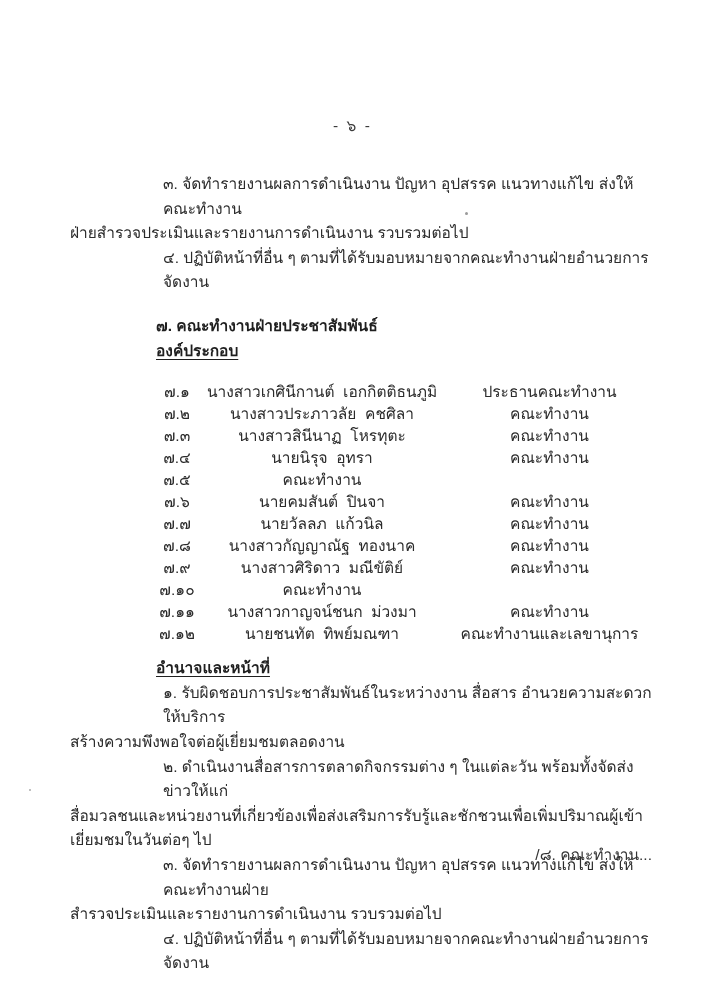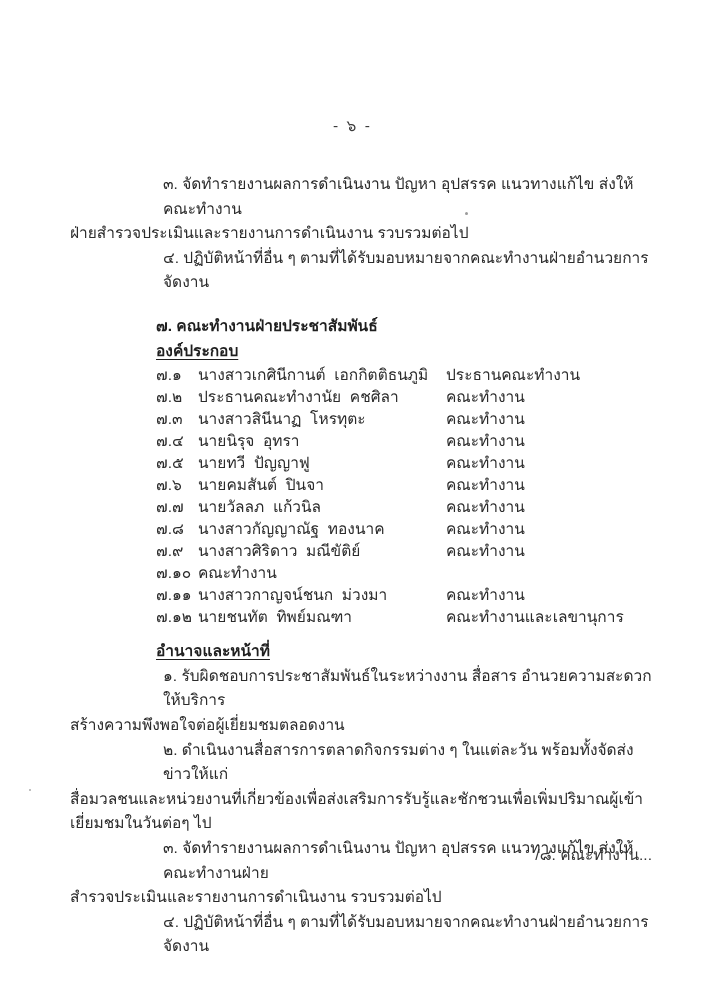--- a/index.html
+++ b/index.html
@@ -36,21 +36,21 @@
   .section-heading {
     font-weight: bold;
     color: #1f1f1f;
     margin-top: 19px;
   }
   .underlined {
     text-decoration: underline;
     text-underline-offset: 3px;
     text-decoration-thickness: 1px;
   }
-  .member-list { margin-top: 1px; }
+  .member-list { margin-top: 18px; text-align: center; }
   .member-row {
     display: grid;
     grid-template-columns: 42px 248px auto;
     height: 22px;
     line-height: 22px;
     margin-left: 86px;
   }
   .member-no { white-space: pre; }
   .member-name { white-space: pre; }
   .member-role { white-space: pre; }
@@ -86,36 +86,35 @@
     <div class="para-line section-heading underlined indent" style="margin-top:0; display:table;">องค์ประกอบ</div>
 
     <div class="member-list">
       <div class="member-row">
         <span class="member-no">๗.๑</span>
         <span class="member-name">นางสาวเกศินีกานต์  เอกกิตติธนภูมิ</span>
         <span class="member-role">ประธานคณะทำงาน</span>
       </div>
       <div class="member-row">
         <span class="member-no">๗.๒</span>
-        <span class="member-name">ประธานคณะทำงานัย  คชศิลา</span>
+        <span class="member-name">นางสาวประภาวลัย  คชศิลา</span>
         <span class="member-role">คณะทำงาน</span>
       </div>
       <div class="member-row">
         <span class="member-no">๗.๓</span>
         <span class="member-name">นางสาวสินีนาฏ  โหรทุตะ</span>
         <span class="member-role">คณะทำงาน</span>
       </div>
       <div class="member-row">
         <span class="member-no">๗.๔</span>
         <span class="member-name">นายนิรุจ  อุทรา</span>
         <span class="member-role">คณะทำงาน</span>
       </div>
       <div class="member-row">
         <span class="member-no">๗.๕</span>
-        <span class="member-name">นายทวี  ปัญญาฟู</span>
         <span class="member-role">คณะทำงาน</span>
       </div>
       <div class="member-row">
         <span class="member-no">๗.๖</span>
         <span class="member-name">นายคมสันต์  ปินจา</span>
         <span class="member-role">คณะทำงาน</span>
       </div>
       <div class="member-row">
         <span class="member-no">๗.๗</span>
         <span class="member-name">นายวัลลภ  แก้วนิล</span>

